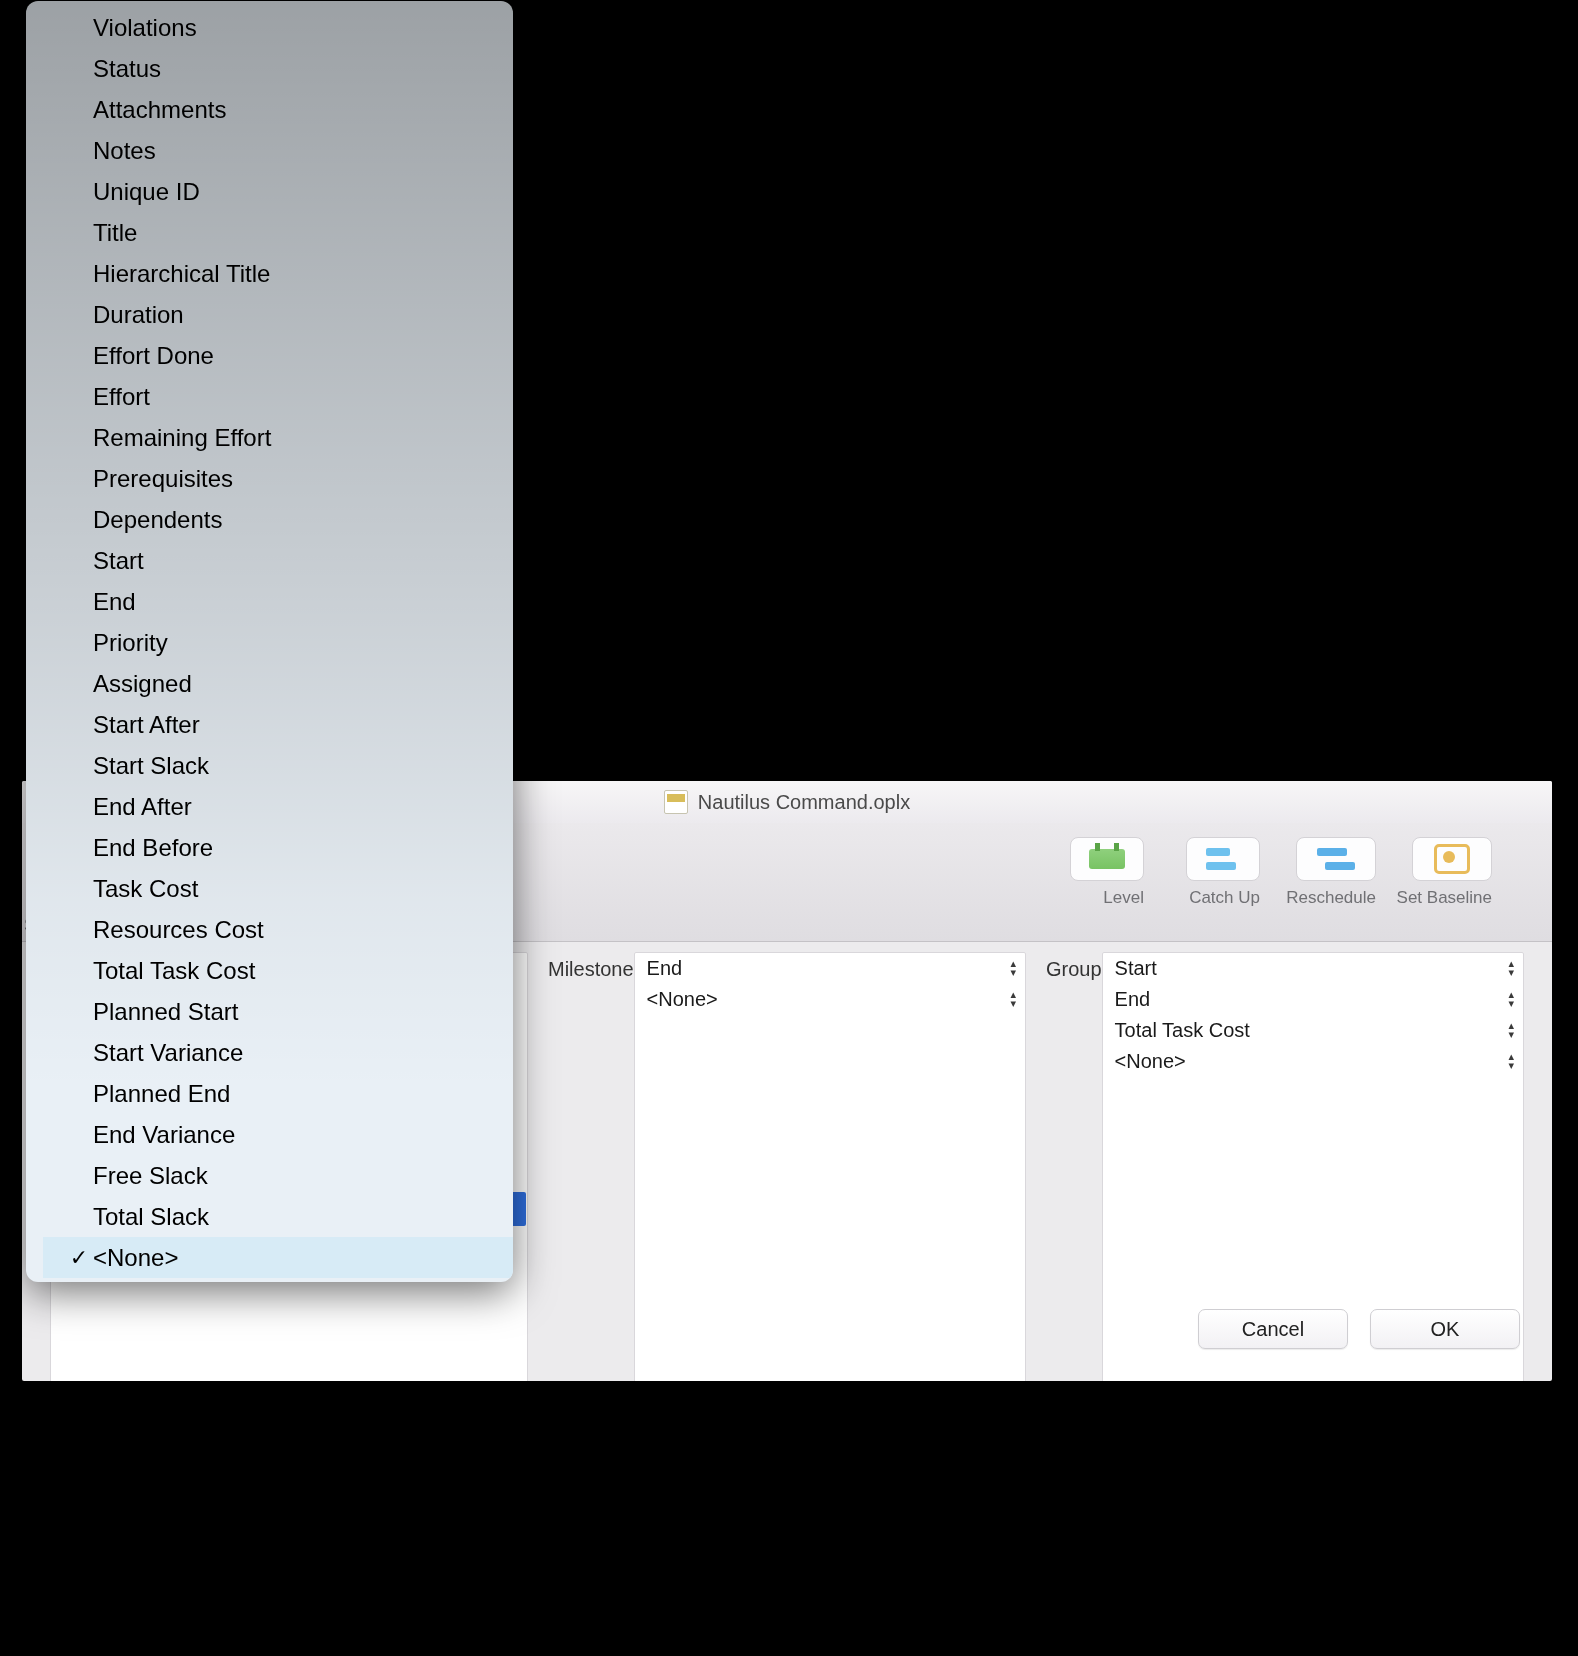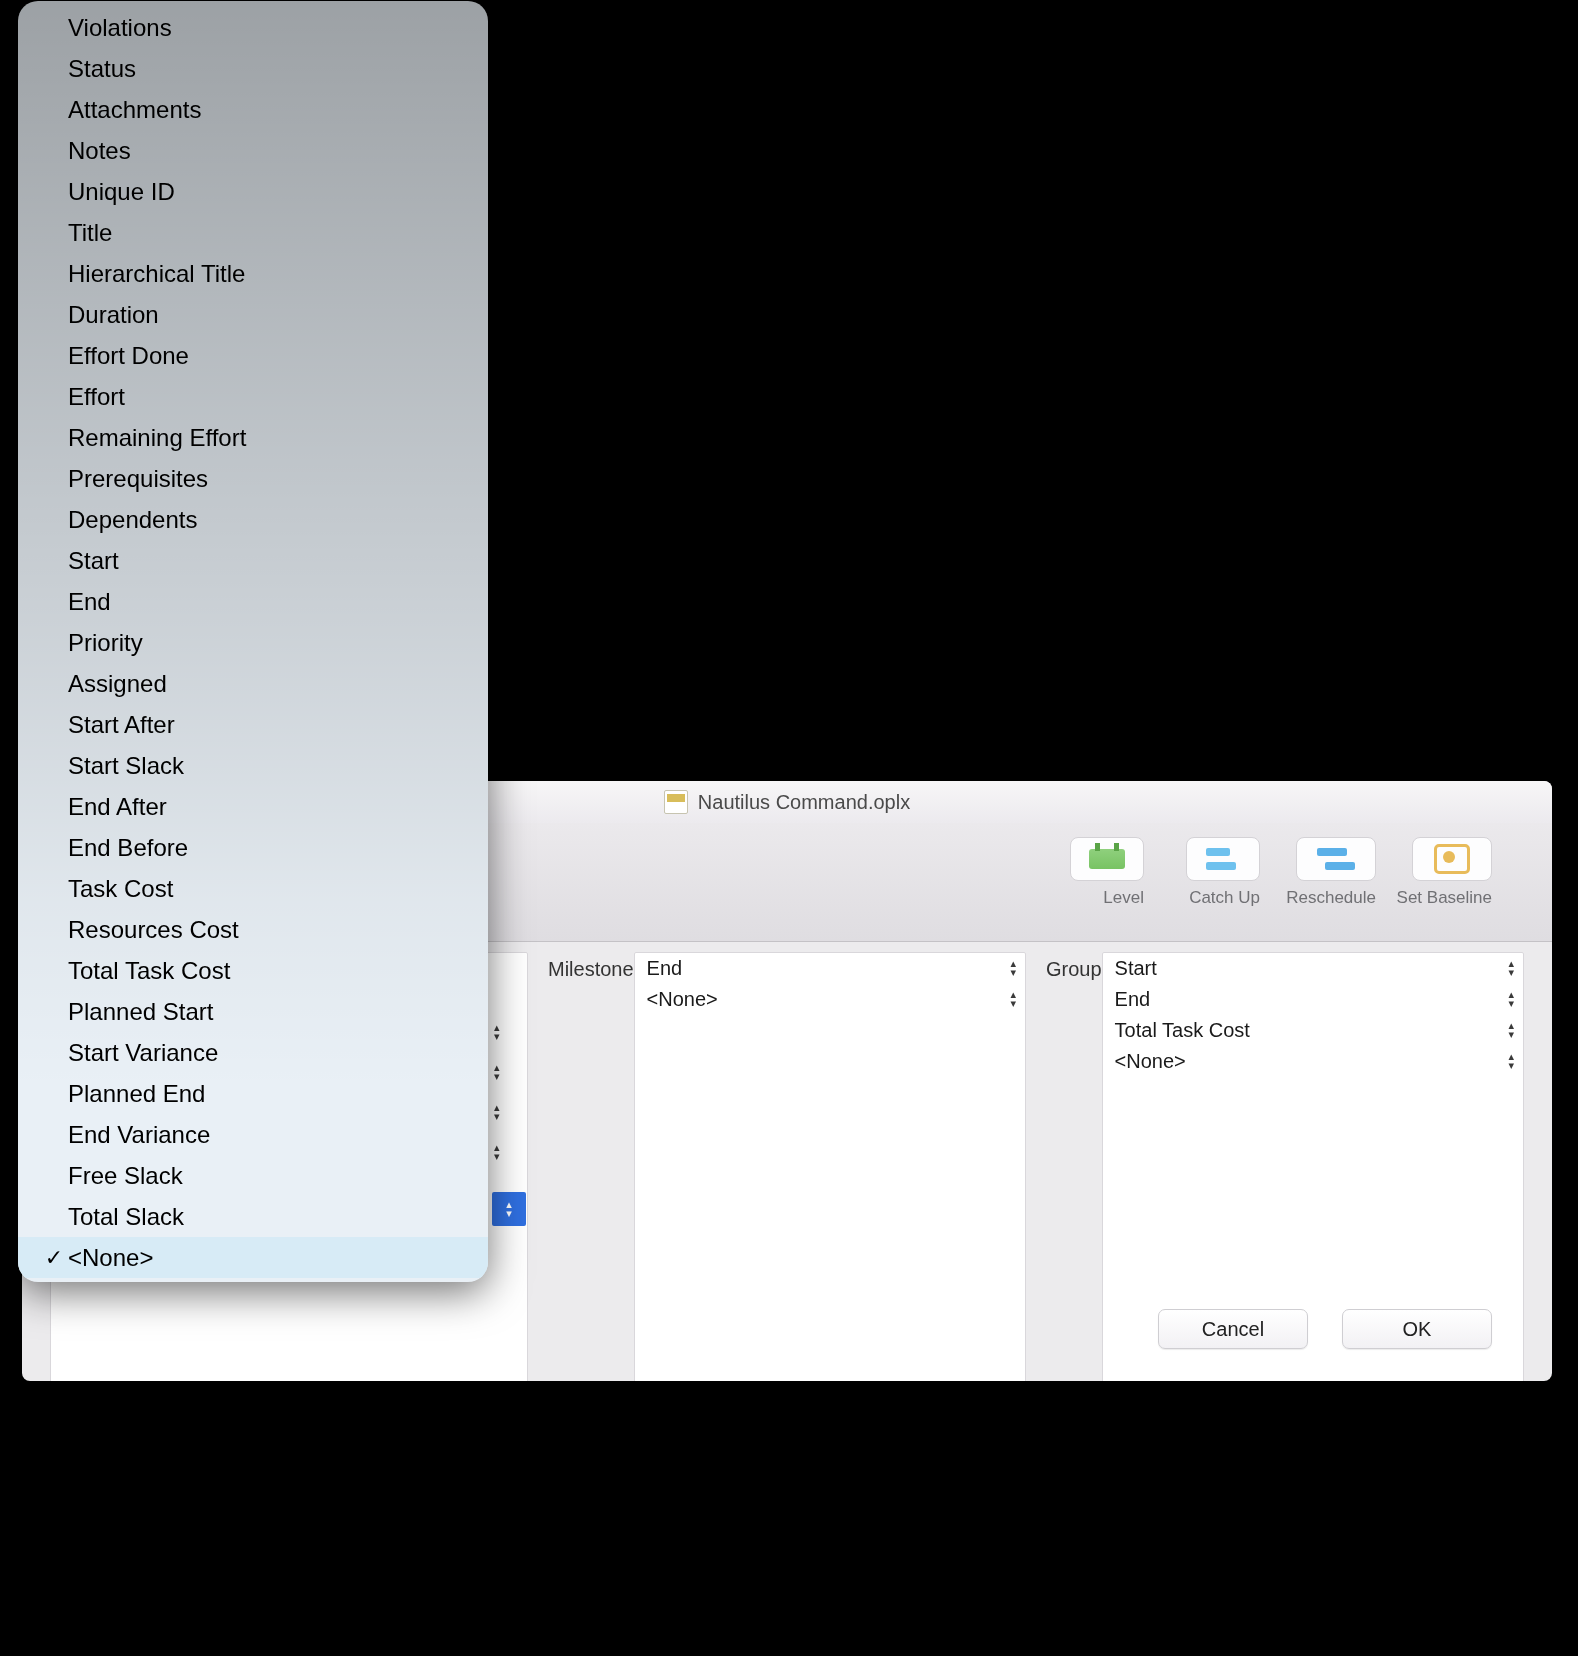--- a/index.html
+++ b/index.html
@@ -14,21 +14,21 @@
     overflow: hidden;
   }
 
   .window {
     position: absolute;
     left: 22px;
     top: 781px;
     width: 1530px;
     height: 600px;
     background: #ecebed;
-    border-radius: 8px;
+    border-radius: 2px;
     box-shadow: 0 4px 30px rgba(0,0,0,0.5);
     overflow: hidden;
   }
 
   .titlebar {
     height: 42px;
     display: flex;
     align-items: center;
     justify-content: center;
     font-size: 20px;
@@ -168,50 +168,50 @@
     flex-direction: column;
     line-height: 7px;
     font-size: 11px;
     color: #3a3a3a;
     padding-right: 3px;
   }
   .stepper span { height:9px; }
 
   .dialog-buttons {
     position: absolute;
-    right: 60px;
+    right: 32px;
     bottom: 32px;
     display: flex;
-    gap: 34px;
+    gap: 22px;
   }
   .dlg-btn {
     width: 148px;
     height: 38px;
     background: linear-gradient(#ffffff,#f2f1f4);
     border: 1px solid #cfced2;
     border-radius: 7px;
     font-size: 20px;
     color: #222;
     display:flex; align-items:center; justify-content:center;
     box-shadow: 0 1px 1px rgba(0,0,0,0.08);
   }
 
   
   .popup {
     position: absolute;
-    left: 18px;
+    left: 26px;
     top: 1px;
     width: 470px;
-    border-radius: 20px;
+    border-radius: 12px;
     box-shadow: 0 10px 40px rgba(0,0,0,0.55);
     overflow: hidden;
     background:
       linear-gradient(rgba(0,0,0,0.33), rgba(0,0,0,0.04) 70%, rgba(255,255,255,0) 85%),
       #e9f0f6;
-    padding: 6px 0 4px 0;
+    padding: 6px 0 4px 17px;
   }
   .popup .item {
     display: flex;
     align-items: center;
     height: 41px;
     padding-left: 22px;
     font-size: 24px;
     color: #000;
   }
   .popup .item .check {

